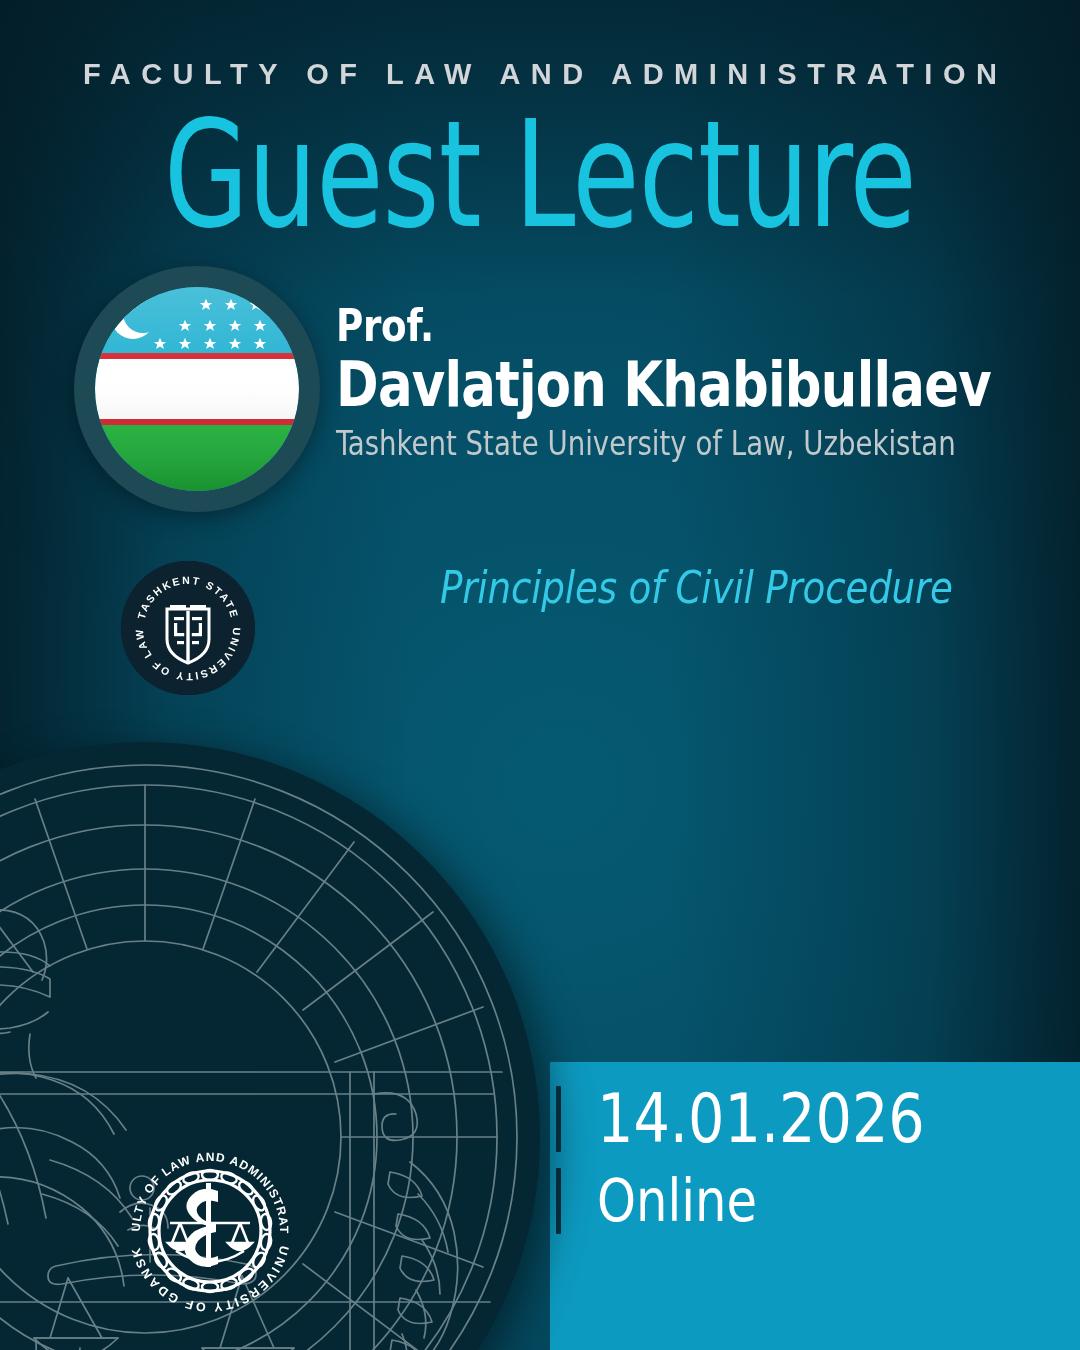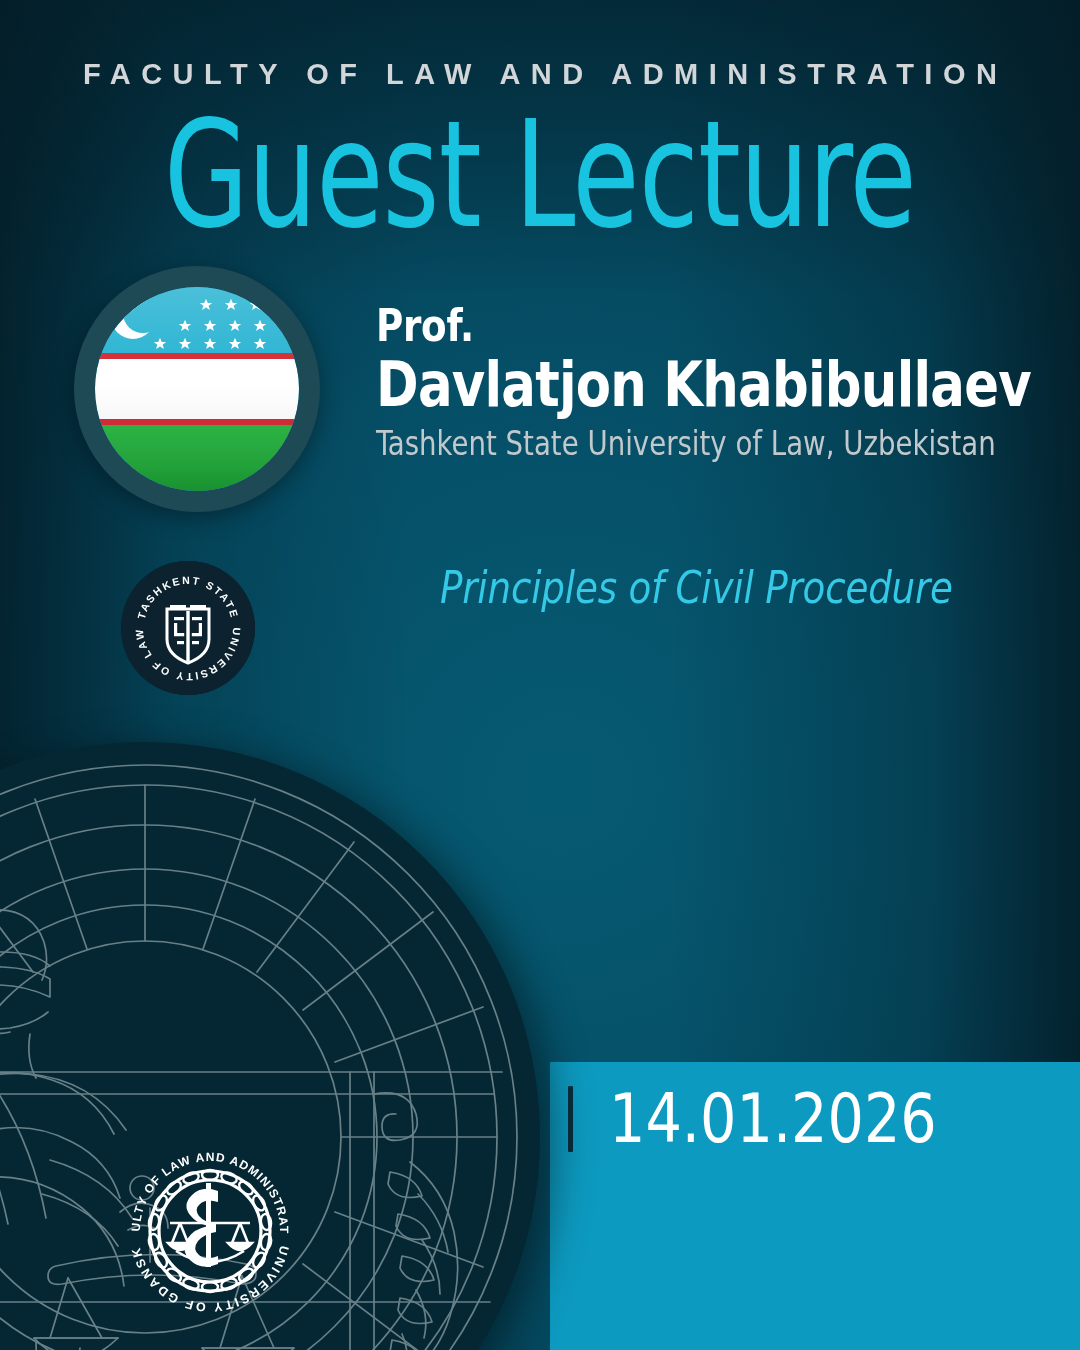--- a/index.html
+++ b/index.html
@@ -87,21 +87,21 @@
     border-radius: 50%;
     overflow: hidden;
     background: #1eb0d0;
     box-shadow: inset 0 -18px 36px rgba(0,0,0,0.22), inset 0 10px 22px rgba(255,255,255,0.16);
   }
   .flag-disc svg { display: block; width: 204px; height: 204px; }
 
   
   .speaker {
     position: absolute;
-    left: 376px;
+    left: 336px;
     top: 303px;
     width: 690px;
     z-index: 4;
   }
   .speaker-prefix {
     color: #ffffff;
     font-size: 45px;
     font-weight: 700;
     line-height: 1.0;
     letter-spacing: -0.3px;
@@ -194,21 +194,21 @@
     position: absolute;
     left: 550px;
     top: 1062px;
     width: 530px;
     height: 288px;
     background: #0d9ac0;
     z-index: 2;
   }
   .info-list {
     position: absolute;
-    left: 568px;
+    left: 556px;
     top: 1078px;
     width: 480px;
     z-index: 4;
   }
   .info-row {
     display: flex;
     align-items: center;
     height: 82px;
   }
   .info-bar {
@@ -507,15 +507,19 @@
       </g>
     </svg>
   </div>
 
   <div class="info-panel"></div>
   <div class="info-list">
     <div class="info-row">
       <span class="info-bar"></span>
       <span class="info-text date">14.01.2026</span>
     </div>
+    <div class="info-row">
+      <span class="info-bar"></span>
+      <span class="info-text mode">Online</span>
+    </div>
   </div>
 
 </div>
 
 </body></html>

